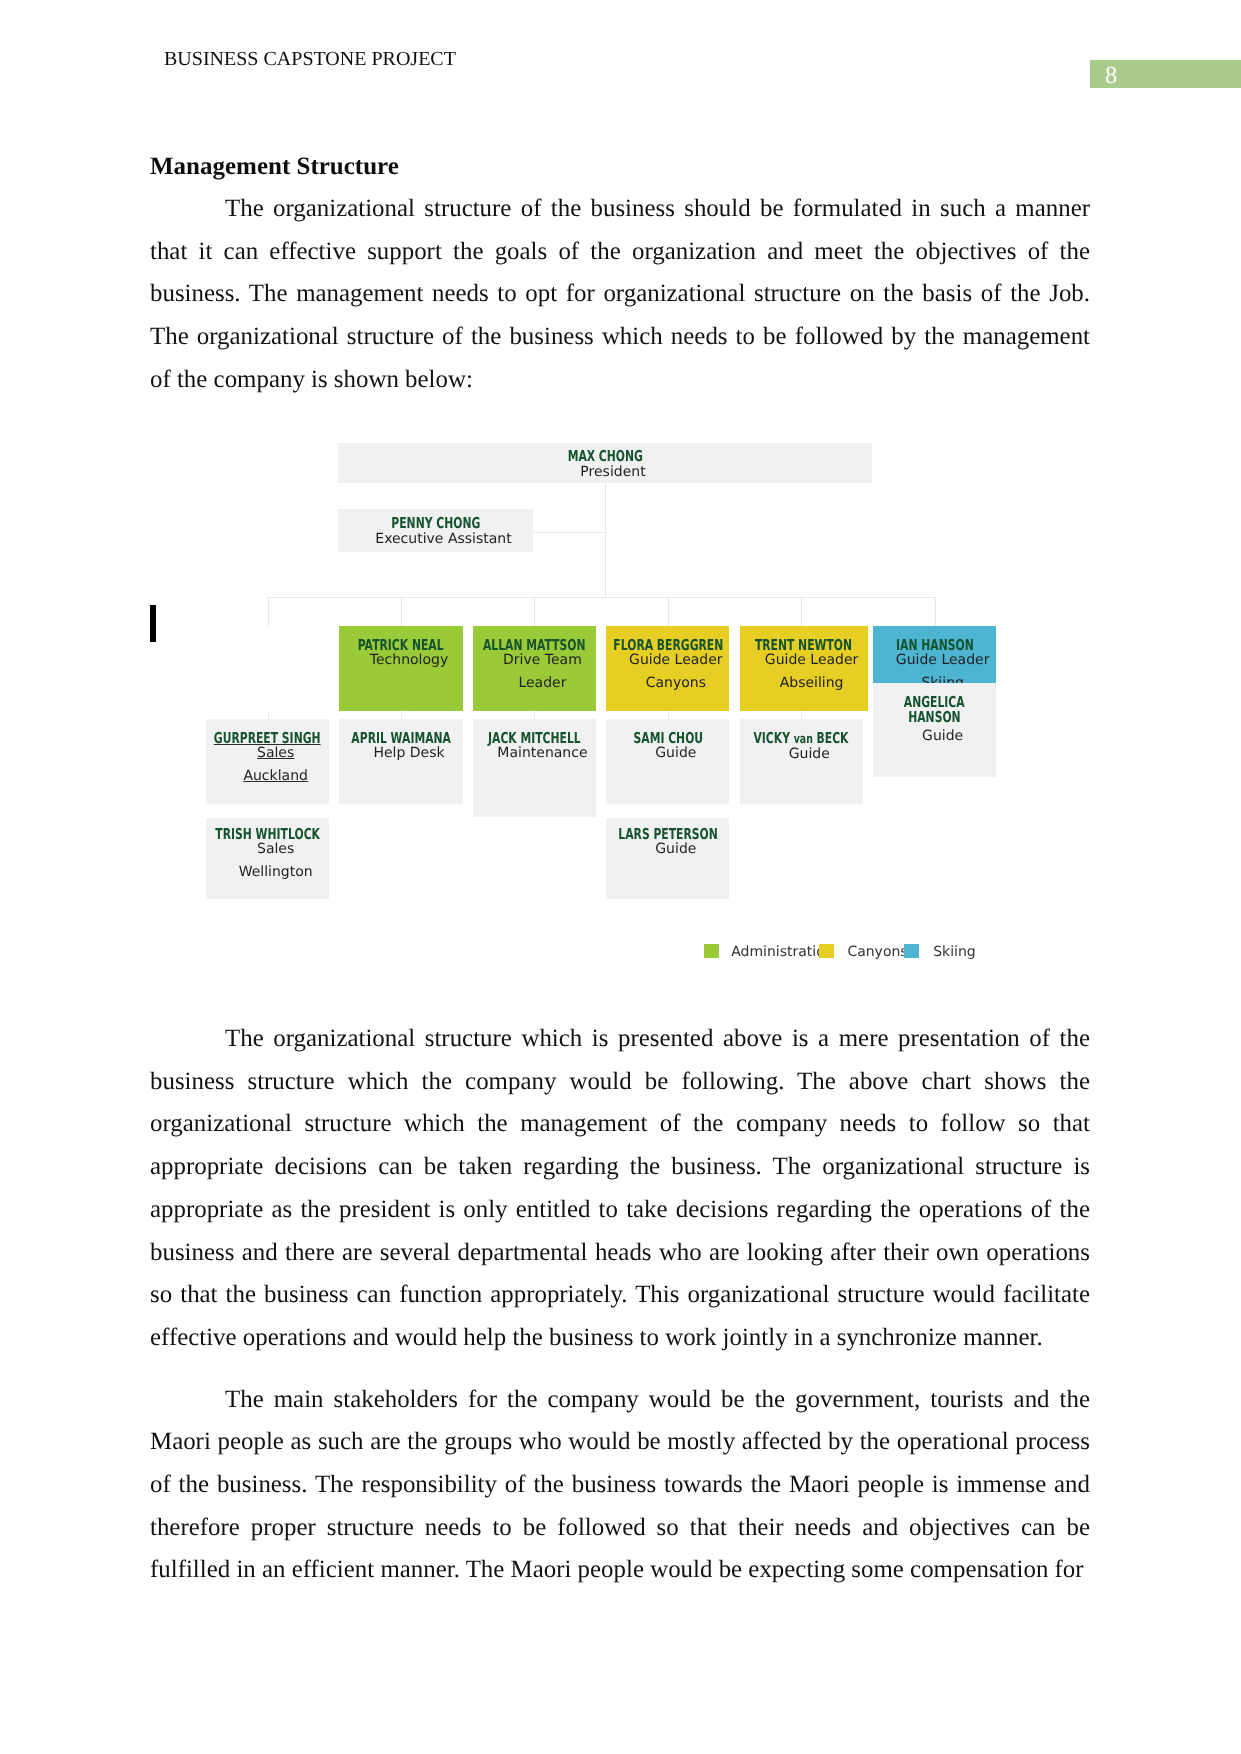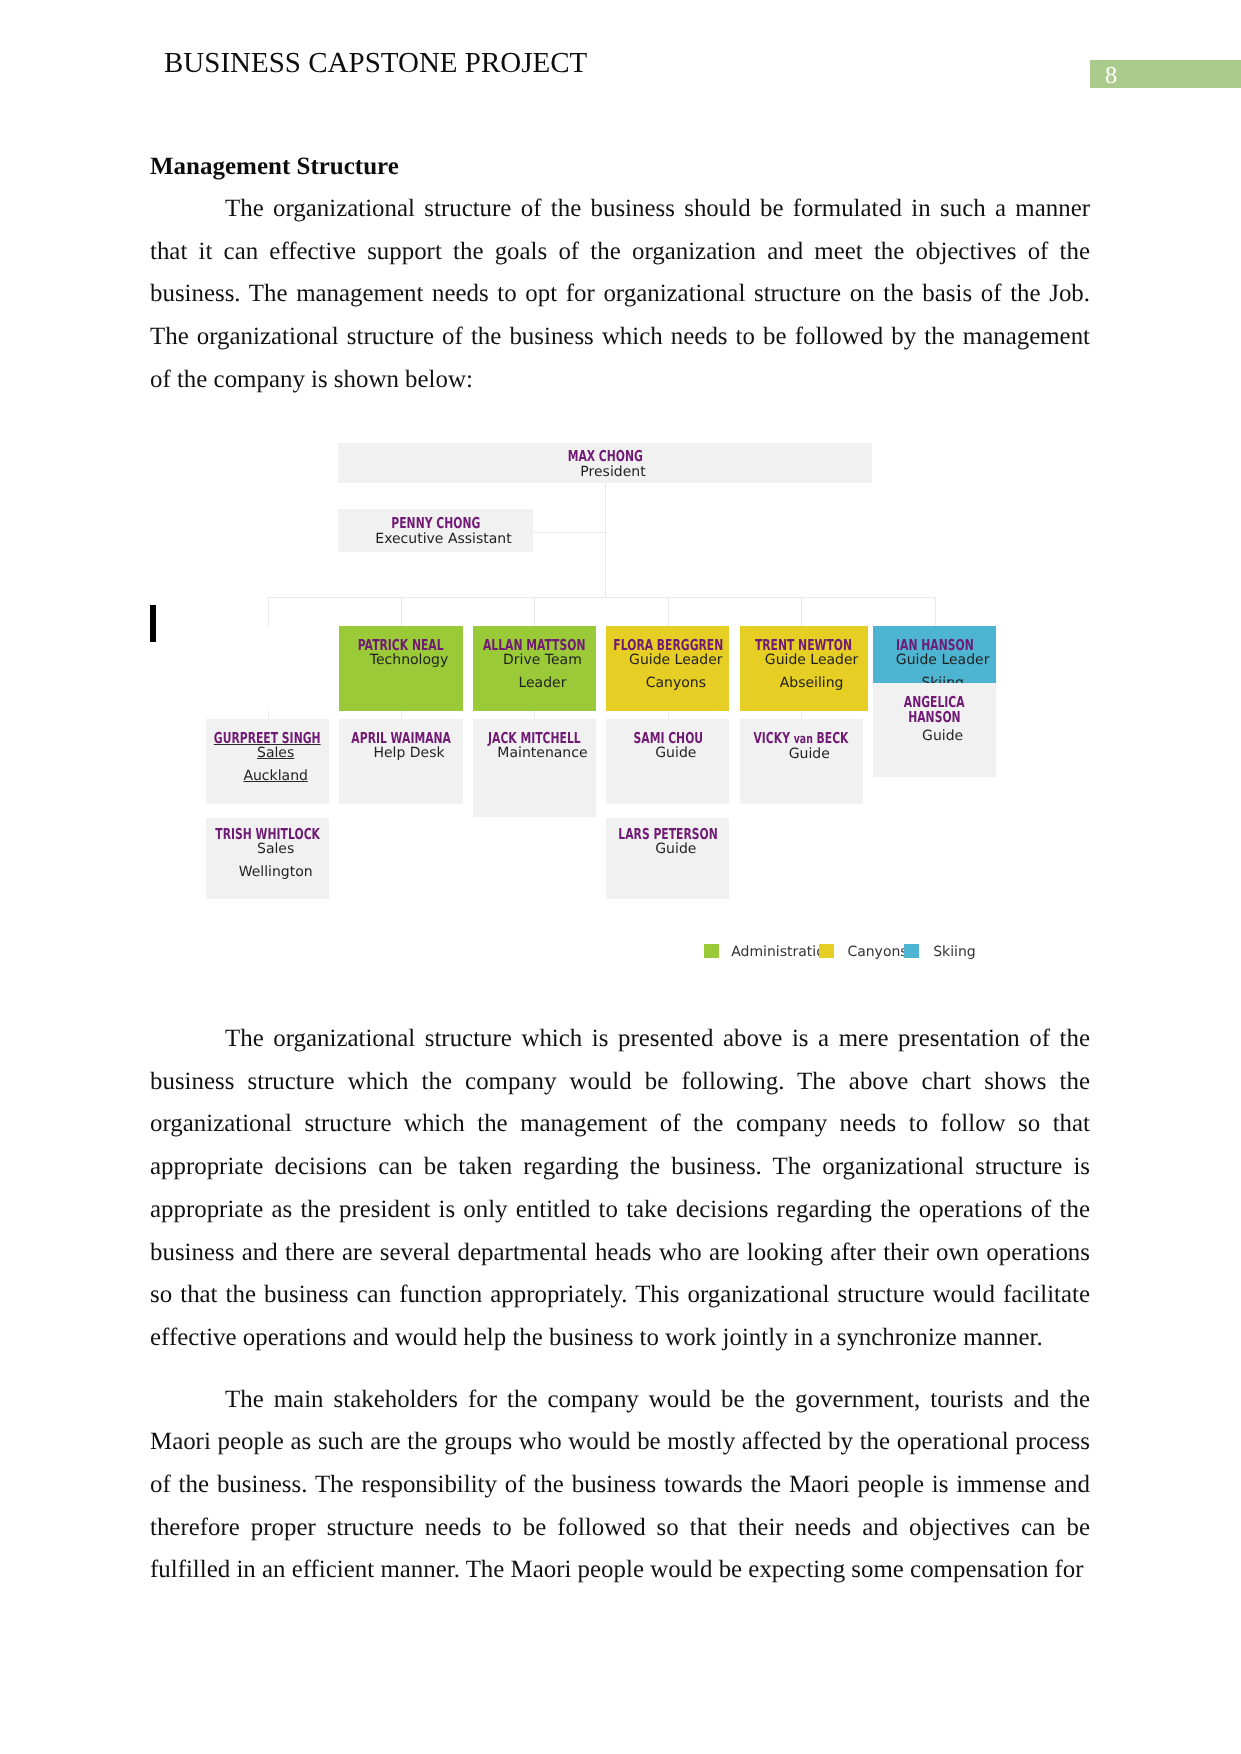--- a/index.html
+++ b/index.html
@@ -1,31 +1,31 @@
 <!DOCTYPE html>
 <html><head>
 <meta charset="utf-8">
 <style>
   html,body{margin:0;padding:0;background:#fff;}
   body{width:1241px;height:1754px;font-family:"Liberation Serif",serif;-webkit-font-smoothing:antialiased;text-rendering:geometricPrecision;}
   .page{position:relative;width:1241px;height:1754px;overflow:hidden;background:#fff;}
-  .hdr-title{position:absolute;left:164px;top:49px;font-size:29px;line-height:1;color:#0d0d0d;white-space:nowrap;}
+  .hdr-title{position:absolute;left:164px;top:49px;font-size:20px;line-height:1;color:#0d0d0d;white-space:nowrap;}
   .pagenum{position:absolute;left:1090px;top:60px;width:151px;height:28px;background:#a9cc8c;}
   .pagenum span{position:absolute;left:15px;top:1.5px;font-size:24.5px;line-height:27px;color:#fff;}
   .heading{position:absolute;left:150px;top:154px;font-size:25px;font-weight:bold;line-height:1;color:#0d0d0d;}
   .para{position:absolute;left:150px;width:940px;font-size:24.9px;line-height:42.7px;text-align:justify;color:#111;}
   .para .ind{display:inline-block;width:75px;}
 
   
   .caret{position:absolute;left:150px;top:605px;width:6px;height:37px;background:#000;}
 
   
   .chart{position:absolute;left:0;top:0;width:1241px;height:1754px;}
   .obox{position:absolute;box-sizing:border-box;text-align:center;color:#2b2b2b;}
-  .obox .nm{font-family:"DejaVu Sans",sans-serif;font-weight:bold;font-size:15px;line-height:15.9px;display:flex;flex-direction:column;align-items:center;white-space:nowrap;color:#701a75;}
+  .obox .nm{font-family:"DejaVu Sans",sans-serif;font-weight:bold;font-size:15px;line-height:15.9px;display:flex;flex-direction:column;align-items:center;white-space:nowrap;color:#14532d;}
   .obox .nm > i{display:block;font-style:normal;transform:scaleX(0.72);transform-origin:center center;}
   .obox .nm br{display:none;}
   .obox .sub{font-family:"DejaVu Sans",sans-serif;font-size:14px;line-height:15.9px;display:block;font-weight:400;color:#1f1f1f;white-space:nowrap;padding-left:16px;}
   .obox .sub.gap{margin-top:7px;}
   .obox .small{font-size:13px;}
   .line{position:absolute;background:#e9e9e9;}
   .legend{position:absolute;font-family:"DejaVu Sans",sans-serif;font-size:14px;color:#333333;}
   .legend .sw{position:absolute;width:15px;height:14px;top:0;}
   .legend .lb{position:absolute;line-height:14px;white-space:nowrap;top:0.5px;}
 </style>

